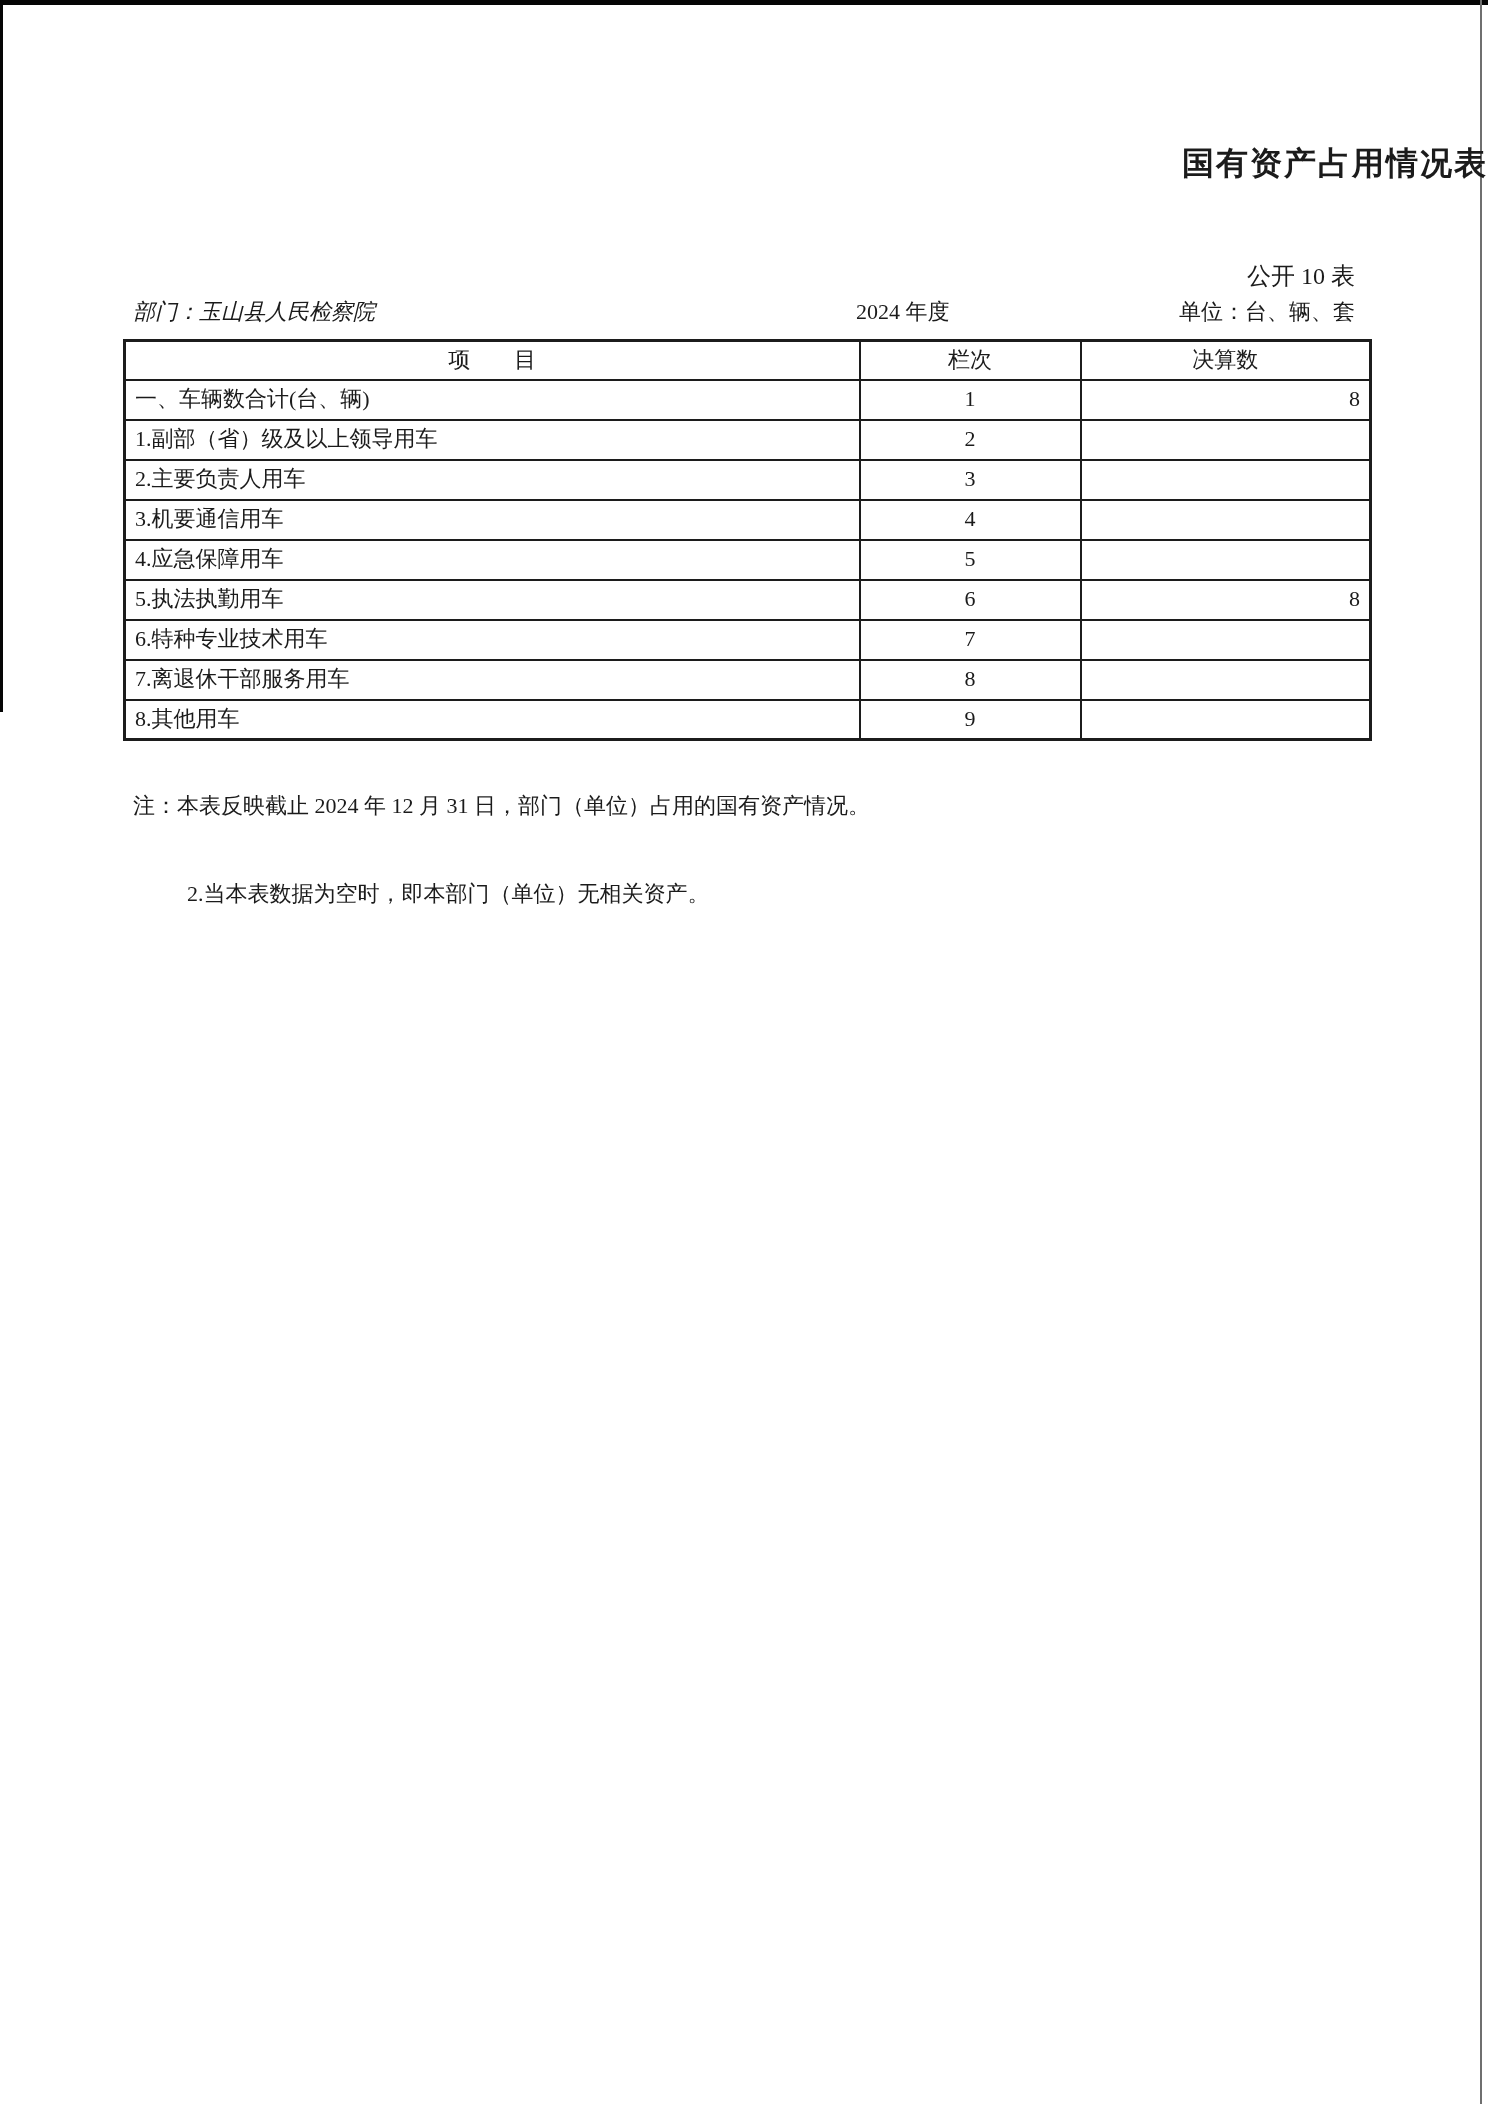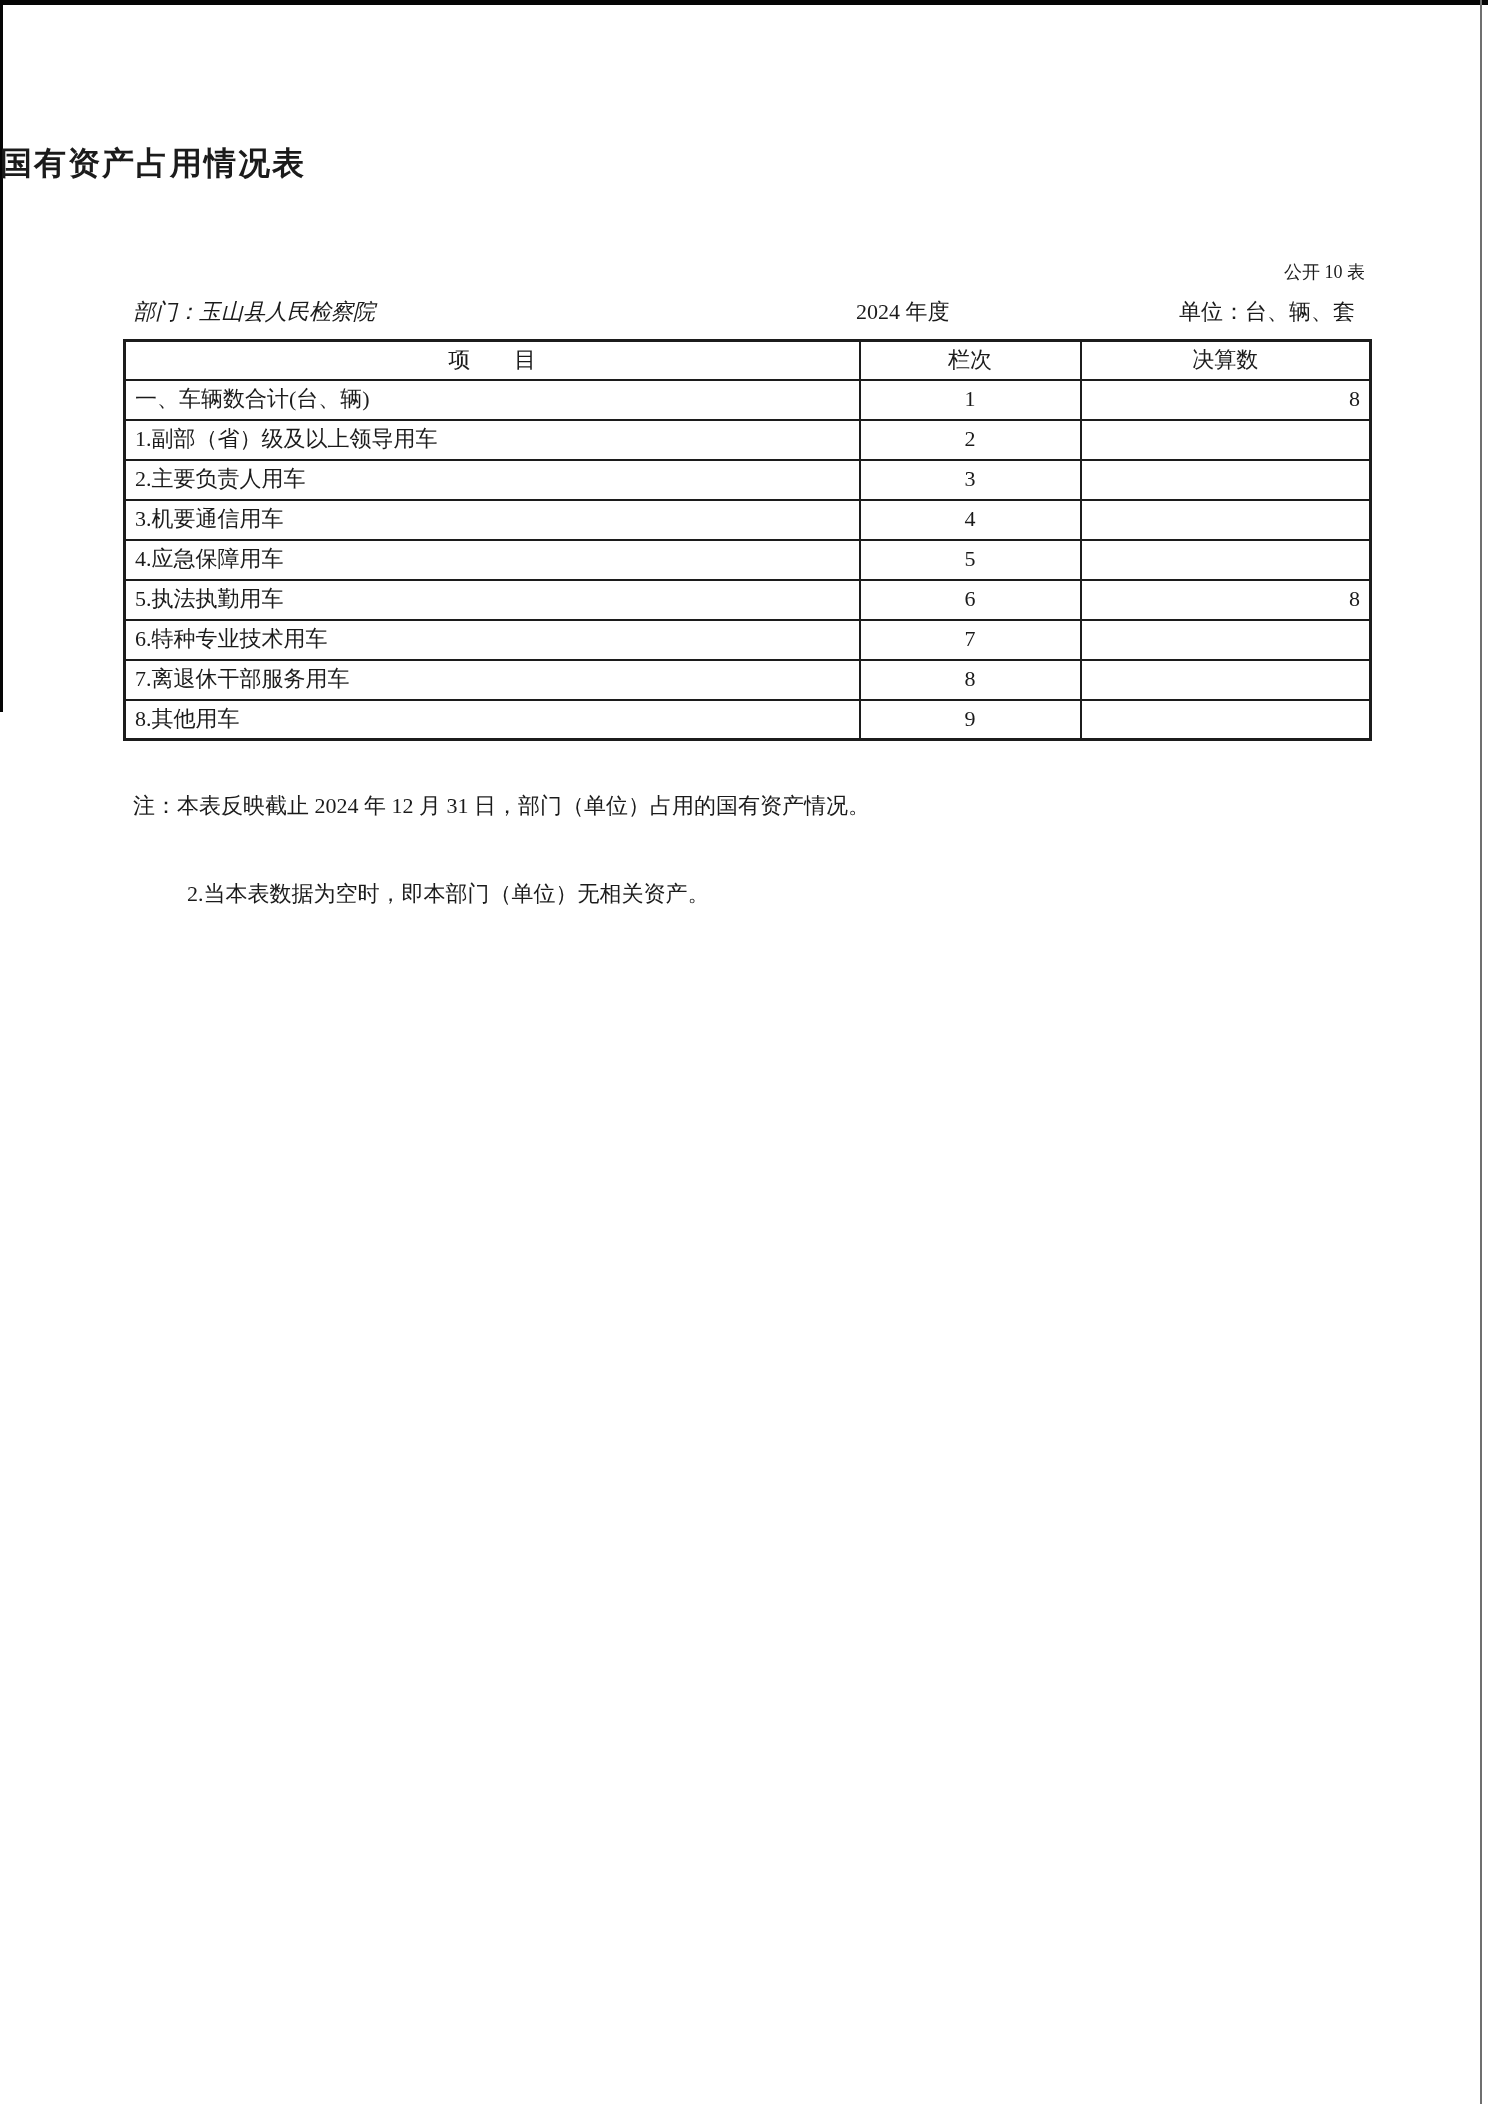--- a/index.html
+++ b/index.html
@@ -16,32 +16,32 @@
 
   
   .scan-edge-top   { position: absolute; top: 0; left: 0; width: 1488px; height: 5px; background: #050505; }
   .scan-edge-left  { position: absolute; top: 0; left: 0; width: 3px; height: 712px; background: #050505; }
   .scan-edge-right { position: absolute; top: 0; left: 1480px; width: 2px; height: 2104px; background: #6f6f6f; }
 
   .doc-title {
     position: absolute;
     top: 142px; left: 0;
     width: 1488px;
-    text-align: left;
+    text-align: right;
     font-size: 32px;
     font-weight: bold;
     letter-spacing: 2px;
     white-space: nowrap;
   }
 
   .open-table-label {
     position: absolute;
     top: 260px;
-    right: 123px;
-    font-size: 18px;
+    right: 133px;
+    font-size: 24px;
     white-space: nowrap;
   }
 
   .meta-department { position: absolute; top: 297px; left: 133px;  font-size: 22px; white-space: nowrap; font-style: italic; }
   .meta-year       { position: absolute; top: 297px; left: 856px;  font-size: 22px; white-space: nowrap; }
   .meta-unit       { position: absolute; top: 297px; right: 133px; font-size: 22px; white-space: nowrap; }
 
   table.assets-table {
     position: absolute;
     top: 339px;

